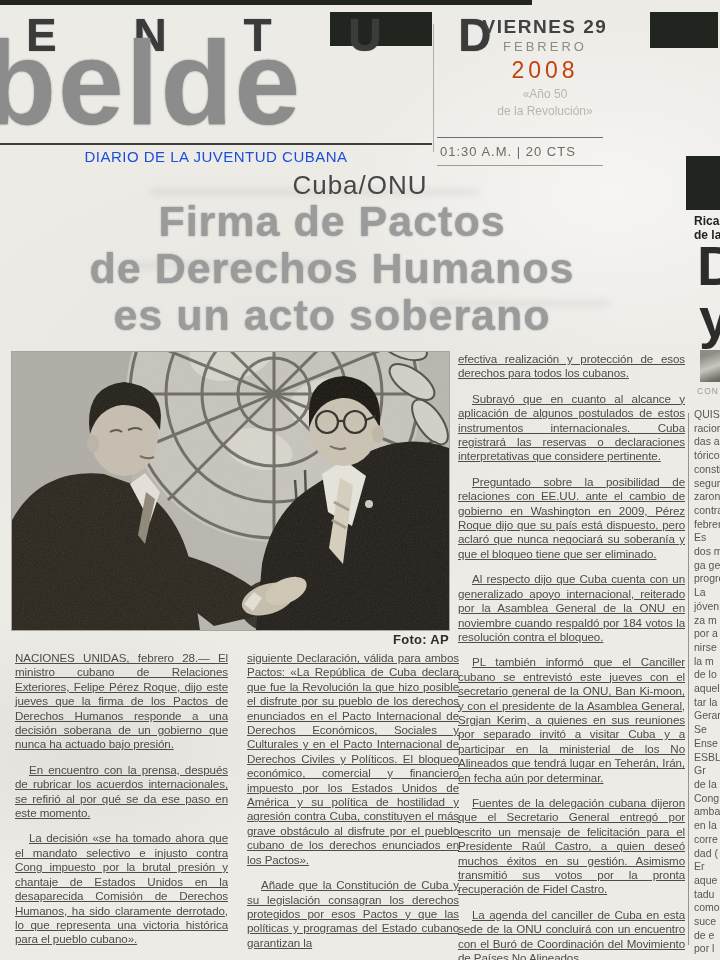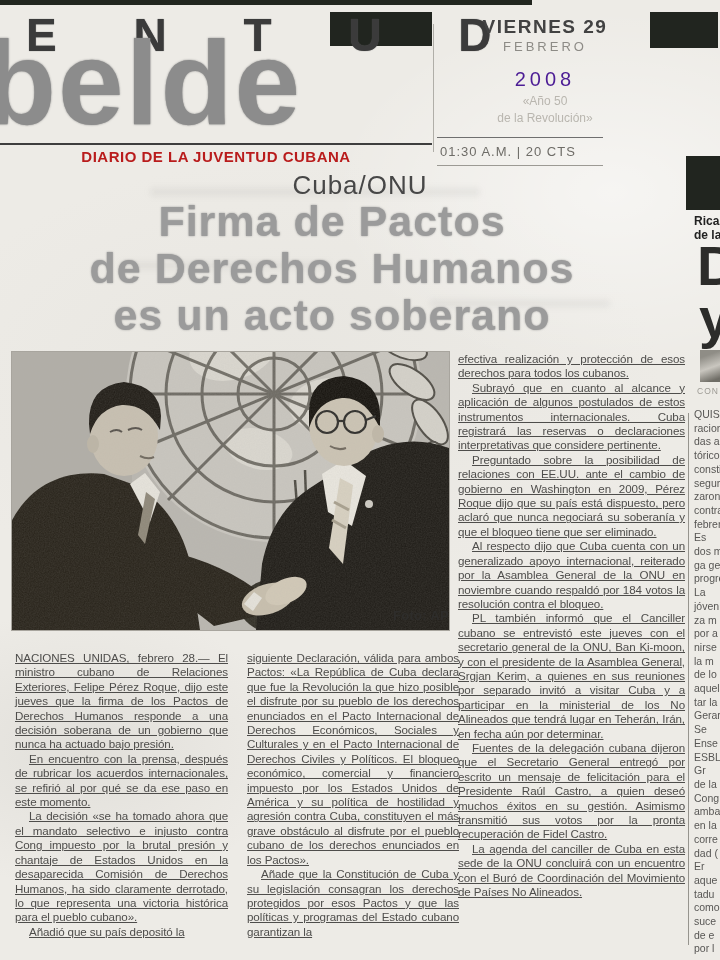--- a/index.html
+++ b/index.html
@@ -22,55 +22,55 @@
   .blk-a { left:330px; top:12px; width:102px; height:34px; }
   .blk-b { left:650px; top:12px; width:68px; height:36px; }
   .blk-c { left:686px; top:156px; width:34px; height:54px; }
 
   
   .entud { left:26px; top:8px; font-size:46px; font-weight:bold; letter-spacing:32px;
            color:#3b3b3b; text-shadow:0 0 1px #555; white-space:nowrap; }
   .belde { left:-16px; top:24px; font-size:118px; line-height:1; font-weight:bold;
            color:#8c8c8c; letter-spacing:2px; text-shadow:0 0 2px rgba(110,110,110,.8); white-space:nowrap; }
   .rule-masthead { left:0; top:143px; width:432px; height:2px; background:#3e3e3e; }
-  .tagline { left:0; top:148px; width:432px; text-align:center; font-weight:bold;
-             font-size:15px; letter-spacing:.5px; color:#b91c1c; }
+  .tagline { left:0; top:148px; width:432px; text-align:center; font-weight:normal;
+             font-size:15px; letter-spacing:.5px; color:#1d4ed8; }
   .vline-mast { left:433px; top:24px; width:1px; height:128px; background:#b0aea8; }
 
   
   .dateblock { left:460px; top:16px; width:170px; text-align:center; }
   .d-weekday { font-size:19px; font-weight:bold; color:#424242; letter-spacing:1.5px; }
   .d-month   { font-size:13px; color:#8d8b86; letter-spacing:3px; margin-top:1px; }
-  .d-year    { font-size:20px; color:#4c1d95; letter-spacing:4px; margin-top:14px; }
+  .d-year    { font-size:23px; color:#c2410c; letter-spacing:4px; margin-top:3px; }
   .d-slogan  { font-size:12px; color:#b9b6af; margin-top:3px; }
   .d-slogan:first-of-type { margin-top:12px; }
   .rule-date-top { left:437px; top:137px; width:166px; height:1px; background:#6f6f6f; }
   .timeprice { left:440px; top:144px; width:160px; font-size:13px; color:#6e6c67; letter-spacing:1px; }
   .rule-date-bot { left:437px; top:165px; width:166px; height:1px; background:#9c9a94; }
 
   
   .kicker { left:90px; top:170px; width:540px; text-align:center;
             font-size:26px; color:#474747; letter-spacing:1px; }
   .headline { left:2px; top:198px; width:660px; text-align:center;
               font-weight:bold; font-size:43px; line-height:47px; color:#9b9b9b;
               letter-spacing:1px; text-shadow:0 0 2px rgba(125,125,125,.75); }
 
   
   .ghost { background:rgba(120,120,120,.10); filter:blur(3px); border-radius:4px; }
 
   
   .photo { left:12px; top:352px; width:437px; height:278px; outline:1px solid #a8a59e;
            overflow:hidden; background:#bdbab3; }
-  .photo-caption { left:330px; top:608px; width:119px; text-align:right;
+  .photo-caption { left:330px; top:632px; width:119px; text-align:right;
                    font-size:13px; font-weight:bold; color:#2e2d2b; letter-spacing:.3px; }
 
   
   .coltext { font-size:11.6px; line-height:14.4px; text-align:justify;
              color:#4e4d4b; letter-spacing:-.1px;text-decoration:underline; }
-  .coltext p + p { text-indent:14px; }
+  .coltext p + p { text-indent:14px;margin-top:11px; }
   .coltext p { margin:0; }
   .col1 { left:15px;  top:651px; width:213px; }
   .col2 { left:247px; top:651px; width:212px; }
   .col3 { left:458px; top:352px; width:227px; }
 
   
   .sliver-rule { left:688px; top:413px; width:1px; height:532px; background:#96948e; }
   .sliver-byline { left:694px; top:214px; width:26px; font-size:12px; line-height:14px;
                    font-weight:bold; color:#222; white-space:nowrap; }
   .big-letter { font-weight:bold; color:#2c2c2a; font-size:56px; line-height:1;

